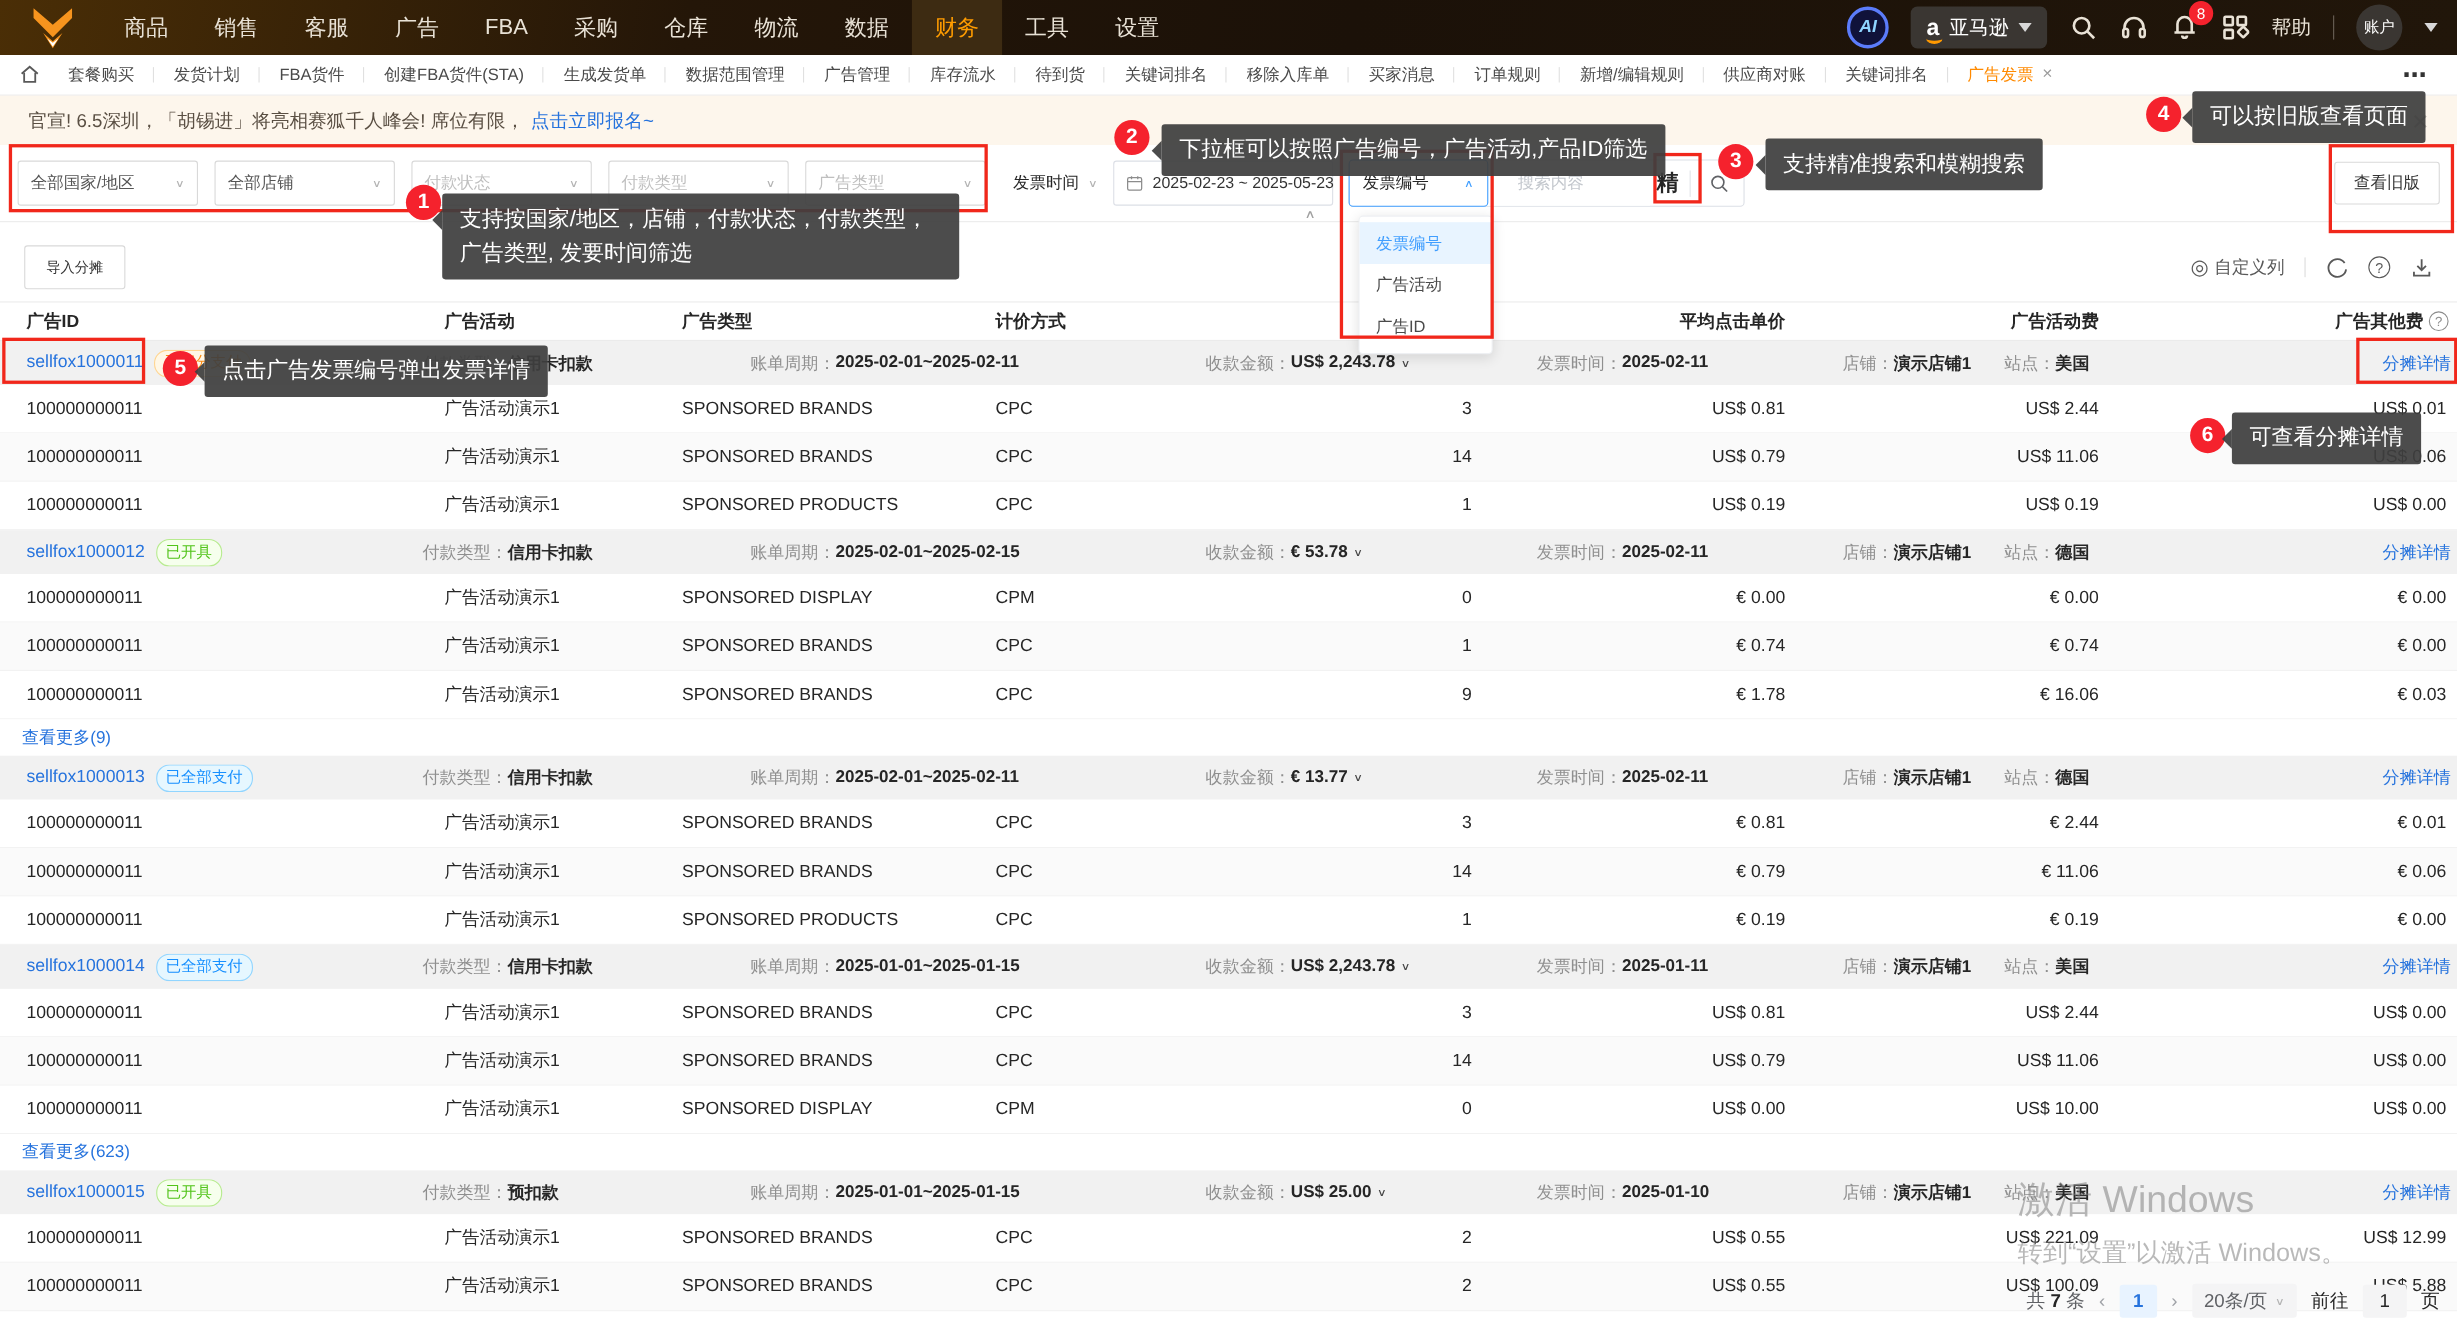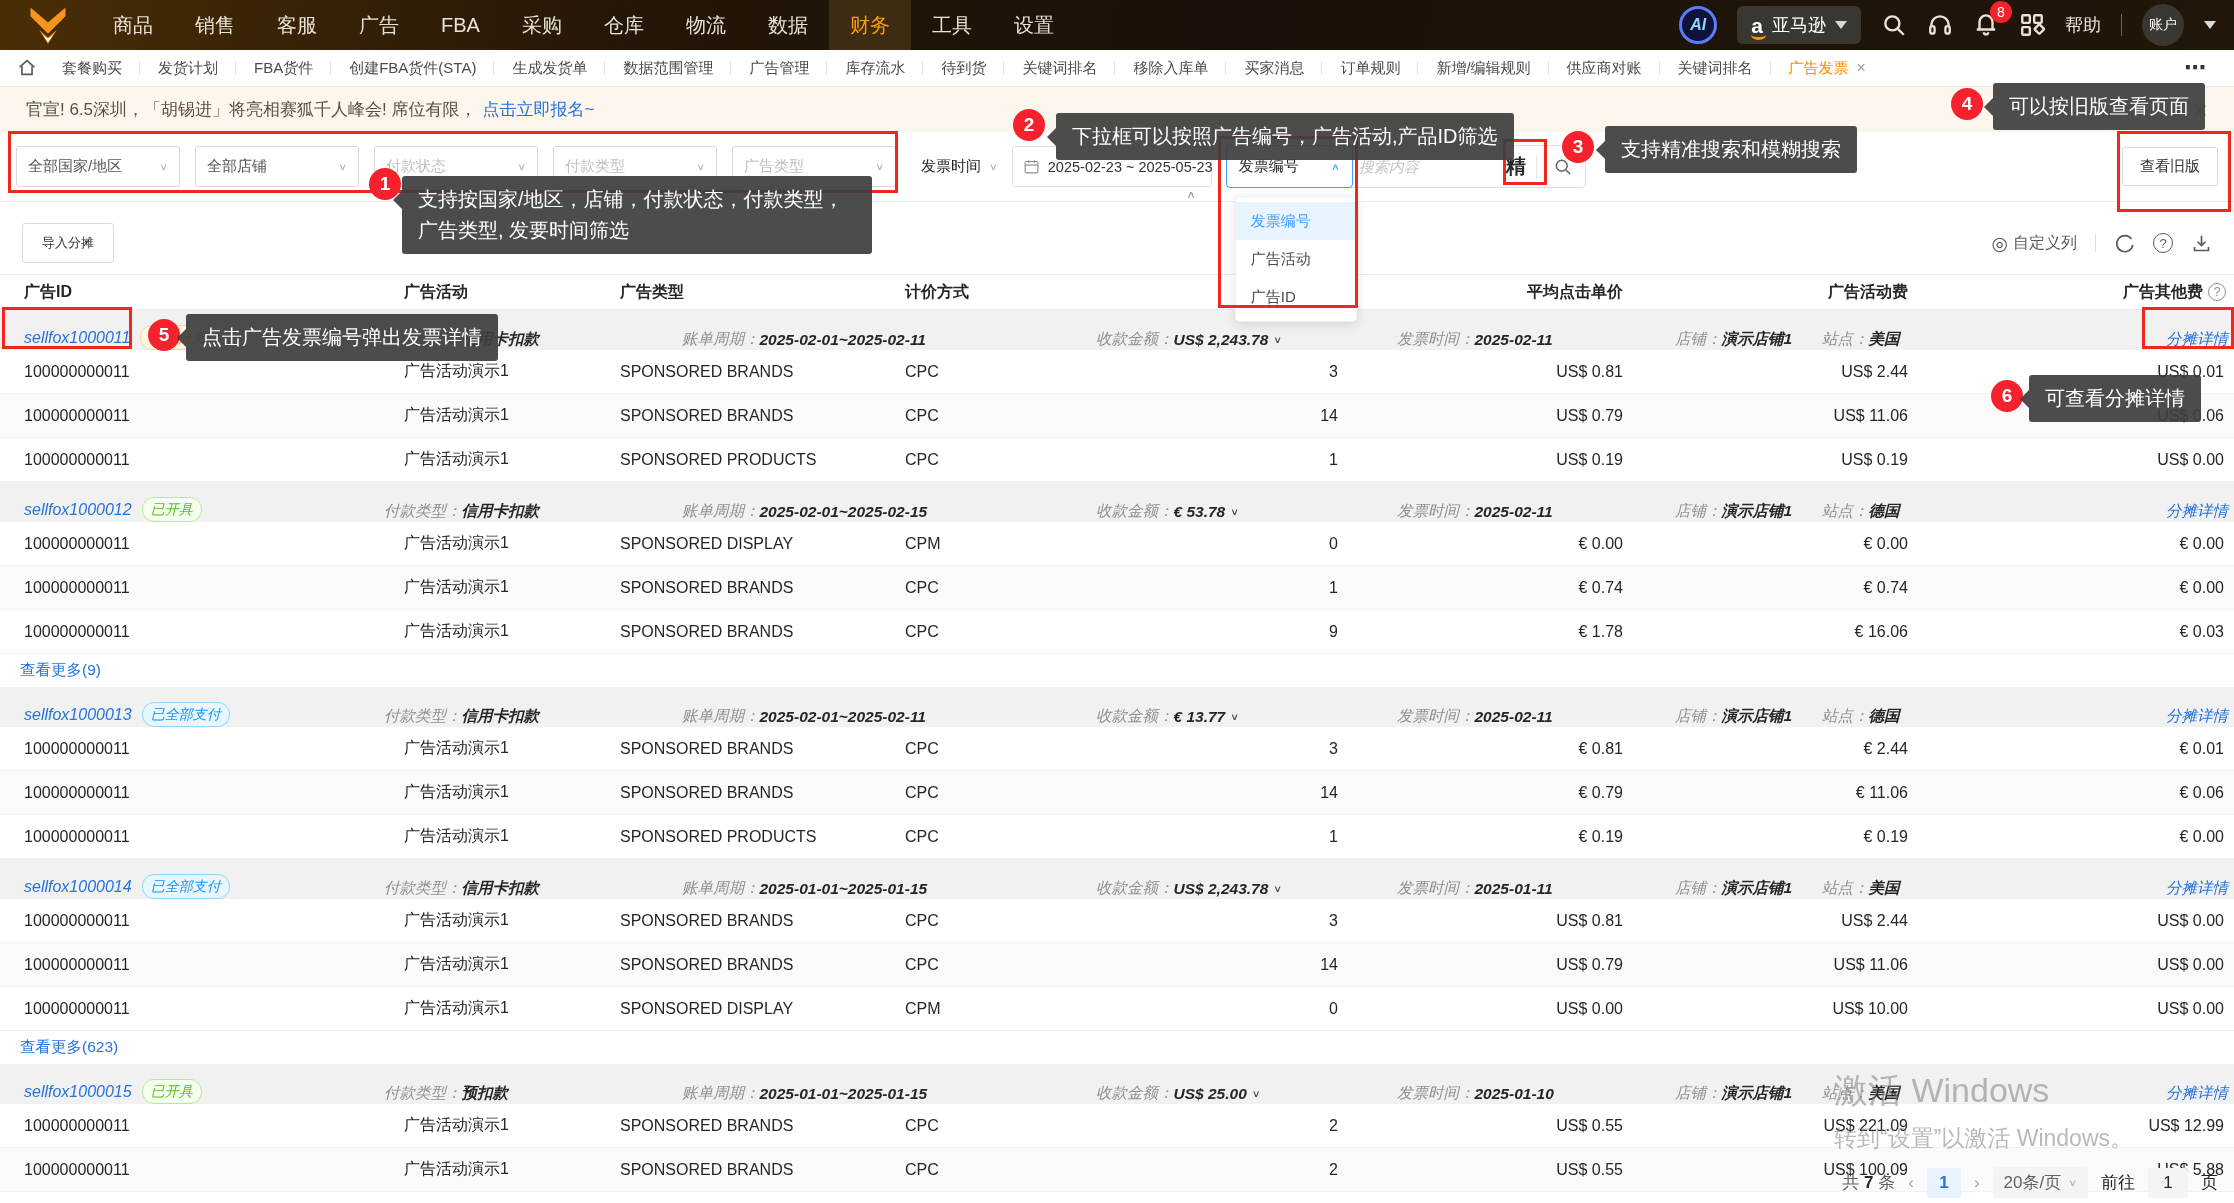--- a/index.html
+++ b/index.html
@@ -57,21 +57,21 @@
     padding:0 10px; font-size:14.5px; color:#333; white-space:nowrap; }
   .cal-ico { width:17px; height:17px; stroke:#8c8c8c; fill:none; stroke-width:1.6; flex:none; }
   .searchgroup { display:flex; align-items:center; height:43px; border:1px solid #dcdfe6; border-radius:4px; margin-left:14px; background:#fff; }
   .stype { position:relative; width:127px; height:43px; border:1px solid #409eff; border-radius:4px; margin:-1px;
     display:flex; align-items:center; justify-content:space-between; padding:0 12px; font-size:15px; color:#262626; background:#fff; }
   .stype .caret { color:#409eff; }
   .dd-menu { position:absolute; left:8px; top:50px; width:122px; background:#fff; border:1px solid #eef0f3; border-radius:4px;
     box-shadow:0 3px 12px rgba(0,0,0,.12); padding:5px 0; z-index:40; }
   .dd-item { height:38px; display:flex; align-items:center; padding:0 15px; font-size:15px; color:#4a4a4a; }
   .dd-item.active { background:#e8f4ff; color:#409eff; }
-  .s-input { width:148px; height:40px; border:none; outline:none; padding:0 7px; font-size:15px; color:#262626;font-style:italic; }
+  .s-input { width:148px; height:40px; border:none; outline:none; padding:0 28px; font-size:15px; color:#262626; }
   .s-input::placeholder { color:#c3c7cd; }
   .exact { font-size:20px; font-weight:700; color:#262626; padding:0 6px; }
   .s-div { width:1px; height:24px; background:#e2e4e8; margin:0 4px; }
   .mag-ico { width:20px; height:20px; stroke:#606266; fill:none; stroke-width:1.8; margin:0 12px; }
   .view-old { margin-left:auto; width:96px; height:39px; border:1px solid #d9d9d9; border-radius:3px; background:#fff;
     font-size:15px; color:#333; display:flex; align-items:center; justify-content:center; }
   .collapse-caret { position:absolute; left:1186px; top:54px; color:#a0a0a0; font-size:14px; transform:scaleY(.75); }
 
   
   .toolbar { height:42px; margin-top:20px; display:flex; align-items:center; padding:0 22px; }
@@ -85,21 +85,21 @@
     display:inline-flex; align-items:center; justify-content:center; }
 
   
   .grid8 { display:grid; grid-template-columns:380px 216px 285px 167px 300px 285px 285px 1fr; align-items:center; }
   .thead { height:36px; margin-top:10px; border-top:1px solid #ebebeb; border-bottom:1px solid #ebebeb; font-weight:700; font-size:16px; color:#262626; }
   .thead .c, .detail-row .c { padding-left:24px; }
   .c.num { text-align:right; padding-right:10px; padding-left:0; }
   .th-last { display:flex; align-items:center; justify-content:flex-end; gap:5px; padding-right:8px; }
   .th-q { width:18px; height:18px; border:1.5px solid #8c8c8c; border-radius:50%; font-size:12px; color:#8c8c8c; font-weight:400;
     display:inline-flex; align-items:center; justify-content:center; }
-  .group-row { height:40px; background:#f1f1f1; display:flex; align-items:flex-end; padding-left:24px; font-size:15.5px;font-style:italic; }
+  .group-row { height:40px; background:#f1f1f1; display:flex; align-items:center; padding-left:24px; font-size:15.5px; }
   .g-seg { display:flex; align-items:center; white-space:nowrap; overflow:hidden; }
   .g-first { width:360px; gap:10px; }
   .w298{width:298px} .w414{width:414px} .w301{width:301px} .w278{width:278px} .w147{width:147px}
   .grow { flex:1; }
   .g-label { color:#8f8f8f; }
   .g-val { color:#262626; font-weight:600; }
   .amt-caret { margin-left:5px; color:#444; font-size:12px; transform:scaleY(.8); }
   .inv-link { color:#2673dd; text-decoration:none; font-size:16px; }
   .badge { height:25px; display:inline-flex; align-items:center; padding:6px 8px; border-radius:12px; font-size:14px; font-weight:400; flex:none; }
   .b-green { color:#52c41a; border:1px solid #b7eb8f; background:#f6ffed; }

